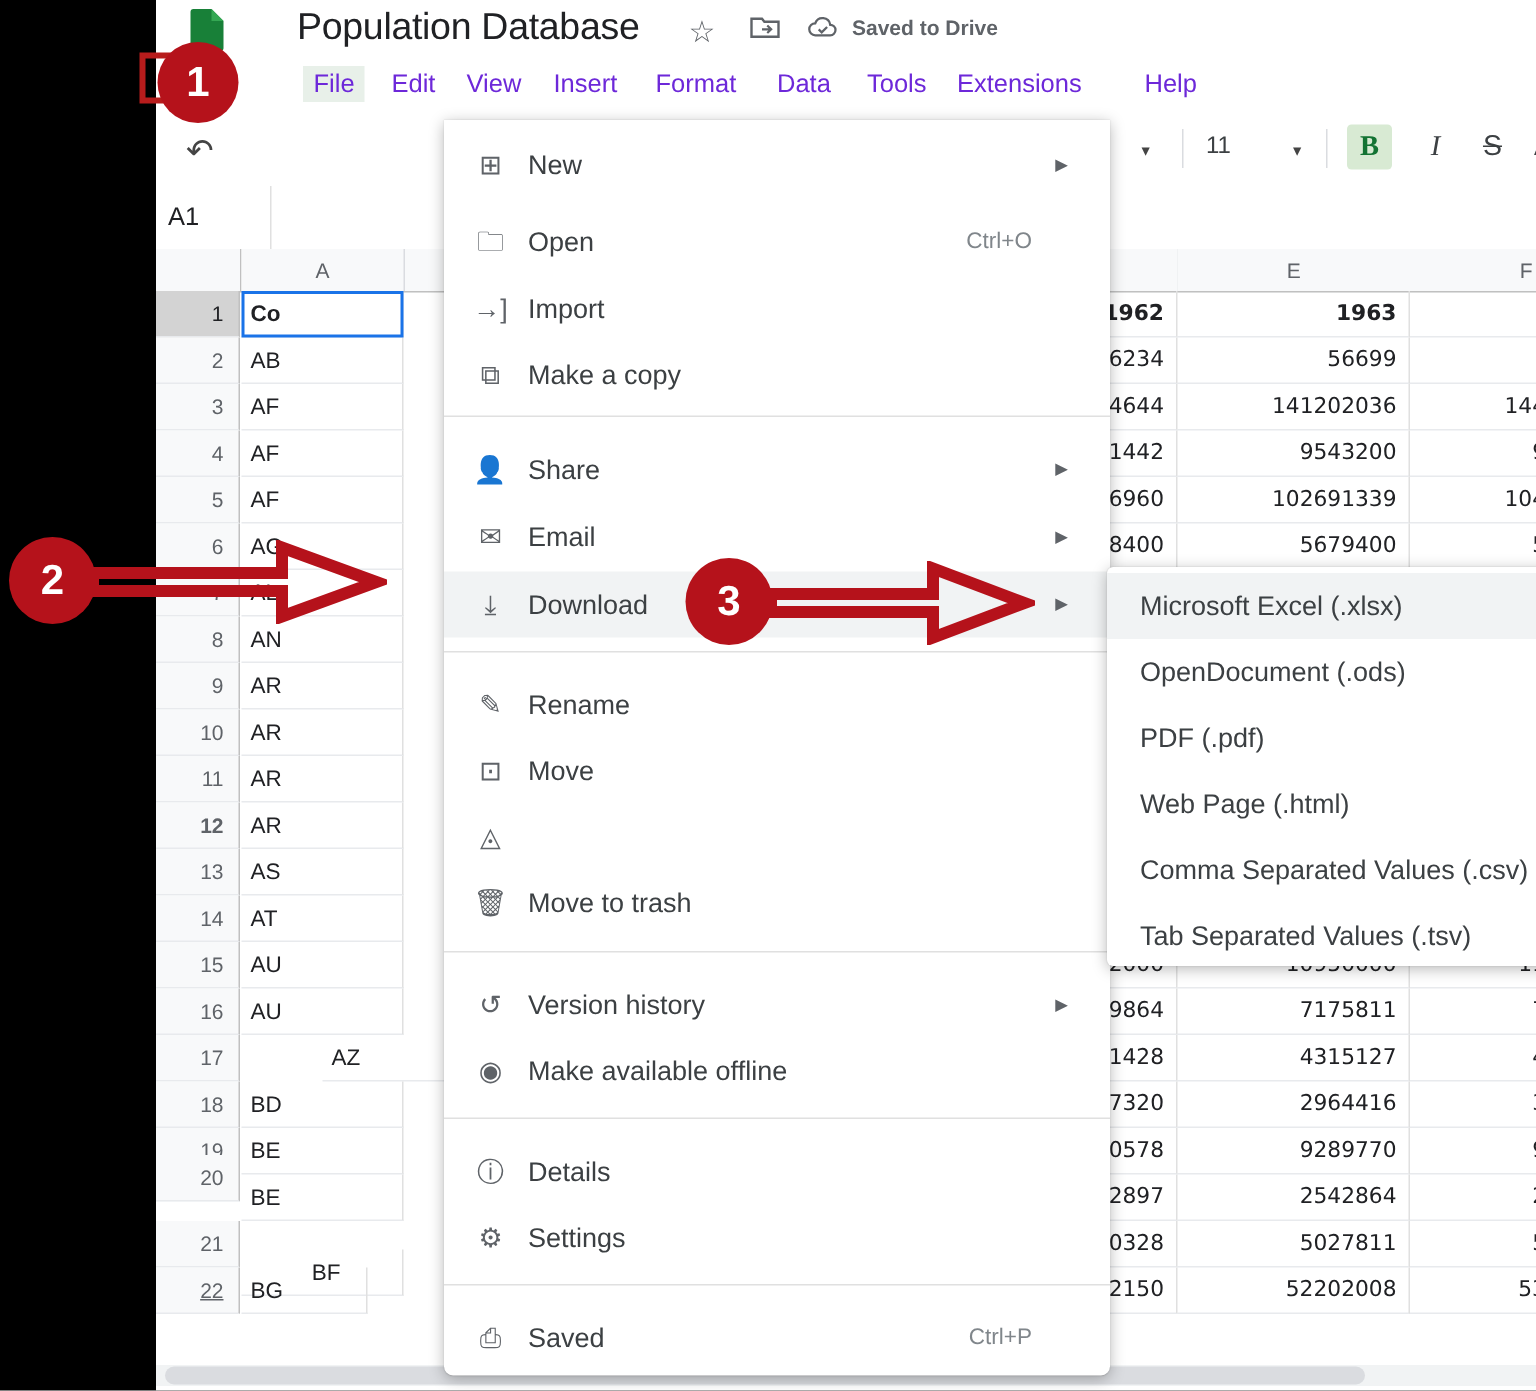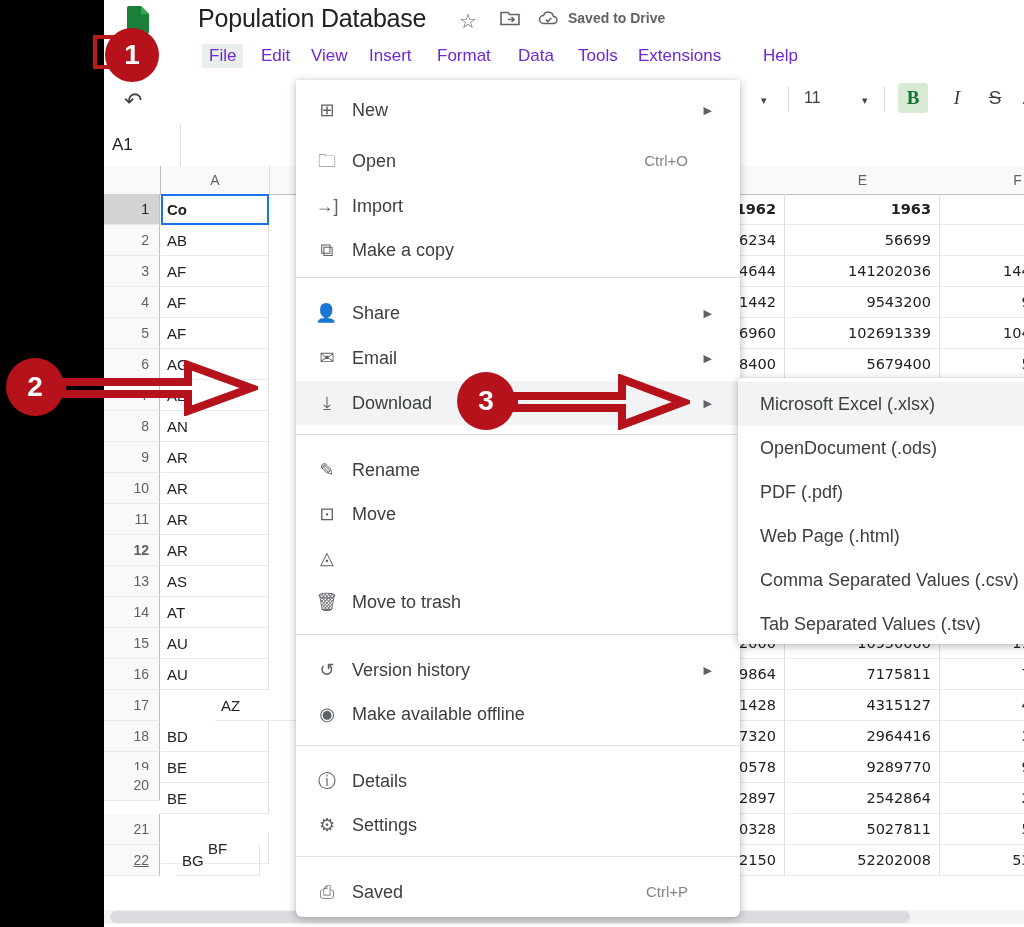--- a/index.html
+++ b/index.html
@@ -374,21 +374,21 @@
         <div class="gcell num" style="left: 681px; width: 155px; top: 586px;">9289770</div>
         <div class="gcell num" style="left: 836px; width: 155px; top: 586px;">9378113</div>
         <div class="gcell txt" style="left: 57px; width: 108px; top: 617px;">BE</div>
         <div class="gcell num" style="left: 527px; width: 154px; top: 617px;">2502897</div>
         <div class="gcell num" style="left: 681px; width: 155px; top: 617px;">2542864</div>
         <div class="gcell num" style="left: 836px; width: 155px; top: 617px;">2585961</div>
         <div class="gcell txt" style="left: 57px; width: 108px; top: 667px; text-align: center;">BF</div>
         <div class="gcell num" style="left: 527px; width: 154px; top: 648px;">4960328</div>
         <div class="gcell num" style="left: 681px; width: 155px; top: 648px;">5027811</div>
         <div class="gcell num" style="left: 836px; width: 155px; top: 648px;">5098891</div>
-        <div class="gcell txt" style="left: 72px; width: 84px; top: 679px;">BG</div>
+        <div class="gcell txt" style="left: 57px; width: 84px; top: 679px;">BG</div>
         <div class="gcell num" style="left: 527px; width: 154px; top: 679px;">50752150</div>
         <div class="gcell num" style="left: 681px; width: 155px; top: 679px;">52202008</div>
         <div class="gcell num" style="left: 836px; width: 155px; top: 679px;">53741721</div>
       </div>
     <div class="a1sel"></div>
   </div>
 
   <div class="hscroll">
     <div class="hscroll-track"></div>
     <div class="hscroll-thumb"></div>

